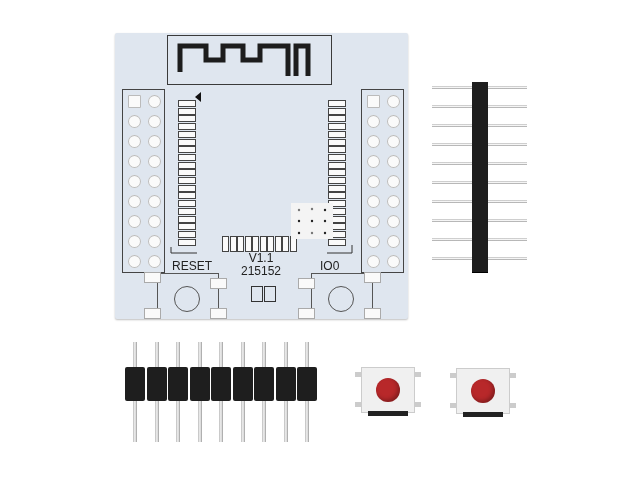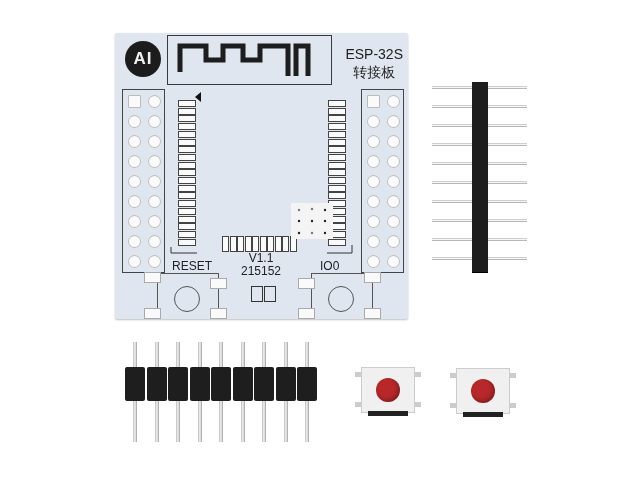--- a/index.html
+++ b/index.html
@@ -27,32 +27,27 @@
   
   .tact { position:absolute; width:52px; height:44px; background:#f0f0f0; box-shadow:0 0 0 1px #ccc; }
   .tact .cap { position:absolute; left:14px; top:10px; width:24px; height:24px; border-radius:50%; background:#b8282a; box-shadow:inset -2px -2px 4px rgba(0,0,0,0.3); }
   .tact .base { position:absolute; left:6px; bottom:-4px; width:40px; height:5px; background:#222; }
   .tact .leg { position:absolute; width:7px; height:5px; background:#ccc; }
 </style>
 </head>
 <body>
 
 <div class="abs pcb">
-  <div class="abs logo">AI</div>
 
   <div class="abs antenna-box">
     <svg width="163" height="48">
       <path d="M12 36 V10 H38 V24 H55 V10 H75 V24 H92 V10 H120 V40 M128 40 V10 H140 V40" fill="none" stroke="#1d1d1d" stroke-width="5"></path>
     </svg>
   </div>
 
-  <div class="abs title">
-    <div>ESP-32S</div>
-    <div>转接板</div>
-  </div>
 
   <div class="abs hdr-outline" style="left:7px;top:56px;">
     <div id="lpads">
         <div class="pad sq" style="left:5px;top:5px;"></div>
         <div class="pad" style="left:25px;top:5px;"></div>
         <div class="pad" style="left:5px;top:25px;"></div>
         <div class="pad" style="left:25px;top:25px;"></div>
         <div class="pad" style="left:5px;top:45px;"></div>
         <div class="pad" style="left:25px;top:45px;"></div>
         <div class="pad" style="left:5px;top:65px;"></div>

